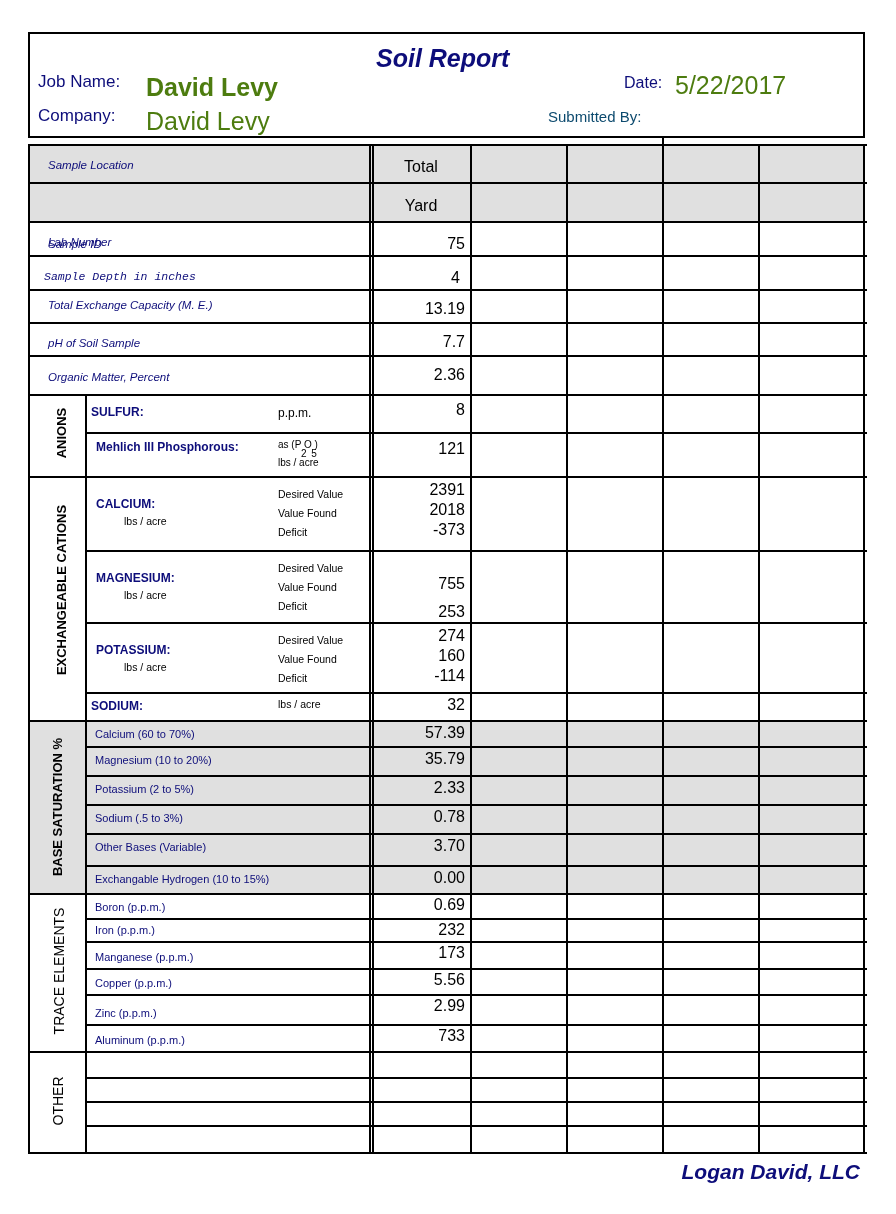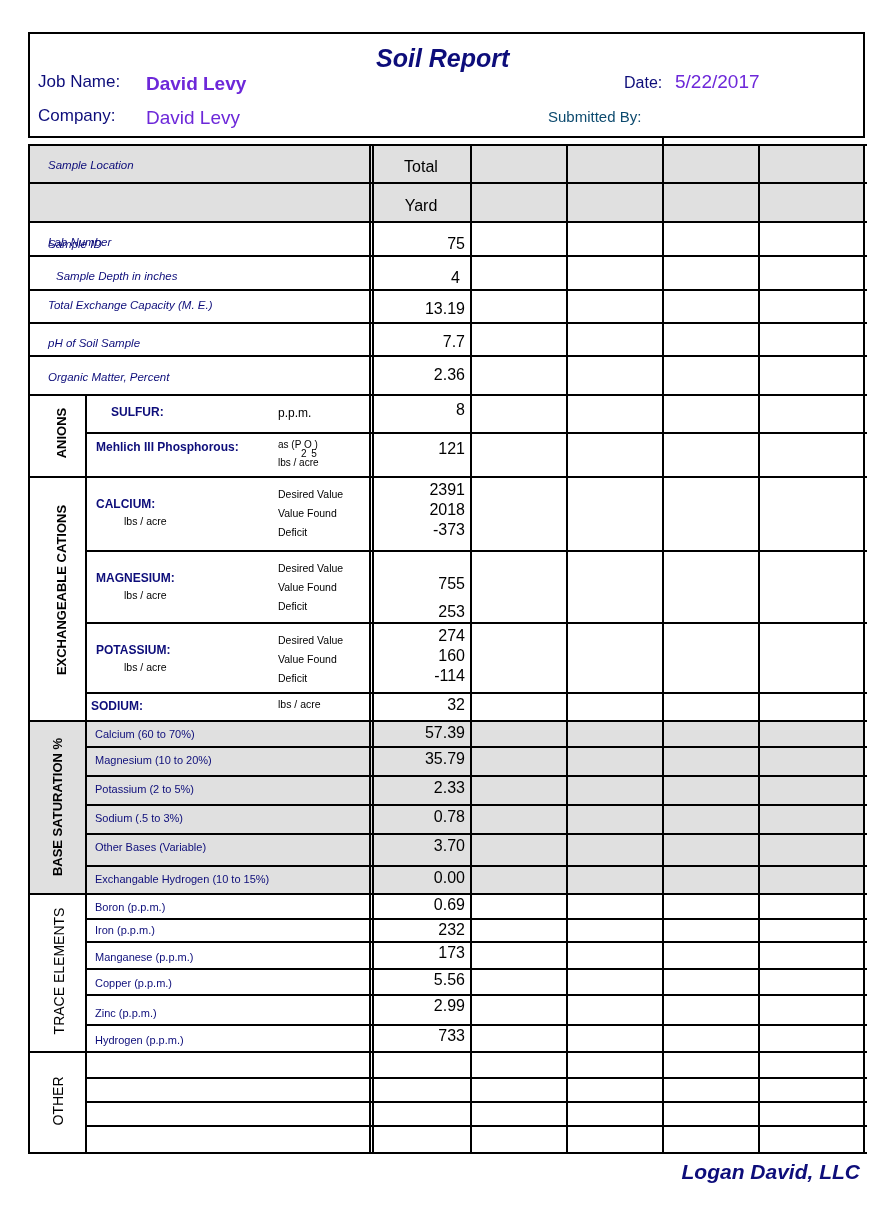--- a/index.html
+++ b/index.html
@@ -2,21 +2,21 @@
 <html><head>
 <meta charset="utf-8">
 <style>
   * { box-sizing: border-box; margin: 0; padding: 0; }
   body { width: 896px; height: 1214px; background: #ffffff; position: relative; font-family: "Liberation Sans", sans-serif; overflow: hidden; }
   .abs { position: absolute; }
   
   #hdr { left: 28px; top: 32px; width: 837px; height: 106px; border: 2px solid #000; }
   #title { left: 376px; top: 44px; font-size: 25px; font-weight: bold; font-style: italic; color: #0d0d7a; }
   .hlabel { font-size: 17px; color: #0d0d7a; }
-  .hval { font-size: 19px; color: #6d28d9; }
+  .hval { font-size: 25px; color: #4d7c0f; }
   
   .hline { position: absolute; height: 2px; background: #000; }
   .vline { position: absolute; width: 2px; background: #000; }
   .shade { position: absolute; background: #e0e0e0; }
   .cell { position: absolute; }
   .lbl-it { font-size: 11.5px; font-style: italic; color: #0d0d7a; }
   .lbl { font-size: 11px; color: #0d0d7a; }
   .lbl-b { font-size: 12px; font-weight: bold; color: #0d0d7a; }
   .sub { font-size: 10.5px; color: #000; }
   .val { font-size: 16px; color: #000; text-align: right; width: 90px; }
@@ -84,31 +84,31 @@
     <div class="vline" style="left:662px;top:137px;height:8px;"></div>
   </div>
 
 <div class="cell lbl-it" style="left:48px;top:159px;">Sample Location</div>
 <div class="cell val-c" style="left:373px;top:158px;">Total</div>
 <div class="cell lbl-it" style="left:48px;top:198px;margin-top:40px;">Sample ID</div>
 <div class="cell val-c" style="left:373px;top:197px;">Yard</div>
 
 <div class="cell lbl-it" style="left:48px;top:236px;">Lab Number</div>
 <div class="cell val" style="left:375px;top:235px;">75</div>
-<div class="cell lbl-it" style="left:56px;top:270px;">Sample Depth in inches</div>
+<div class="cell lbl-it" style="left:44px;top:270px;font-family:Liberation Mono, monospace;">Sample Depth in inches</div>
 <div class="cell val" style="left:370px;top:269px;">4</div>
 <div class="cell lbl-it" style="left:48px;top:299px;">Total Exchange Capacity (M. E.)</div>
 <div class="cell val" style="left:375px;top:300px;">13.19</div>
 <div class="cell lbl-it" style="left:48px;top:337px;">pH of Soil Sample</div>
 <div class="cell val" style="left:375px;top:333px;">7.7</div>
 <div class="cell lbl-it" style="left:48px;top:371px;">Organic Matter, Percent</div>
 <div class="cell val" style="left:375px;top:366px;">2.36</div>
 
 <div class="vert" style="left:-3px;top:425px;width:130px;height:16px;">ANIONS</div>
-<div class="cell lbl-b" style="left:91px;top:405px;margin-left:20px;">SULFUR:</div>
+<div class="cell lbl-b" style="left:91px;top:405px;">SULFUR:</div>
 <div class="cell sub" style="left:278px;top:406px;font-size:12px;">p.p.m.</div>
 <div class="cell val" style="left:375px;top:401px;">8</div>
 <div class="cell lbl-b" style="left:96px;top:440px;">Mehlich III Phosphorous:</div>
 <div class="cell sub" style="left:278px;top:439px;font-size:10px;">as (P O )</div>
 <div class="cell sub" style="left:301px;top:448px;font-size:10px;letter-spacing:1px;">2  5</div>
 <div class="cell sub" style="left:278px;top:457px;font-size:10px;">lbs / acre</div>
 <div class="cell val" style="left:375px;top:440px;">121</div>
 
 <div class="vert" style="left:-43px;top:582px;width:210px;height:16px;">EXCHANGEABLE CATIONS</div>
 <div id="cations">
@@ -163,19 +163,19 @@
     <div class="cell lbl" style="left:95px;top:901px;">Boron (p.p.m.)</div>
     <div class="cell val" style="left:375px;top:896px;">0.69</div>
     <div class="cell lbl" style="left:95px;top:924px;">Iron (p.p.m.)</div>
     <div class="cell val" style="left:375px;top:921px;">232</div>
     <div class="cell lbl" style="left:95px;top:951px;">Manganese (p.p.m.)</div>
     <div class="cell val" style="left:375px;top:944px;">173</div>
     <div class="cell lbl" style="left:95px;top:977px;">Copper (p.p.m.)</div>
     <div class="cell val" style="left:375px;top:971px;">5.56</div>
     <div class="cell lbl" style="left:95px;top:1007px;">Zinc (p.p.m.)</div>
     <div class="cell val" style="left:375px;top:997px;">2.99</div>
-    <div class="cell lbl" style="left:95px;top:1034px;">Hydrogen (p.p.m.)</div>
+    <div class="cell lbl" style="left:95px;top:1034px;">Aluminum (p.p.m.)</div>
     <div class="cell val" style="left:375px;top:1027px;">733</div>
   </div>
 
 <div class="vert" style="left:18px;top:1093px;width:80px;height:16px;font-weight:normal;font-size:14px;">OTHER</div>
 
 <div id="logan" class="abs">Logan David, LLC</div>
 
 </body></html>

